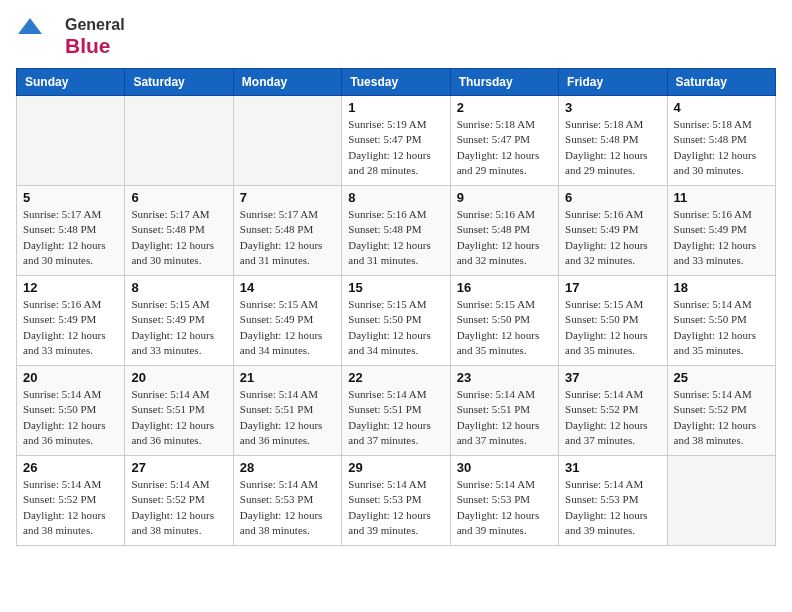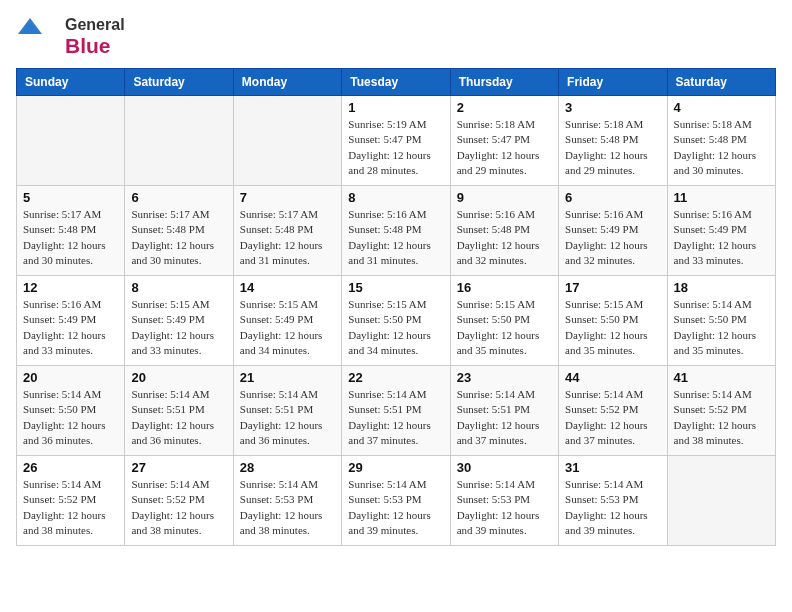--- a/index.html
+++ b/index.html
@@ -210,25 +210,25 @@
         </td>
         <td>
           <span class="day-number">22</span>
           <div class="day-info">Sunrise: 5:14 AM<br>Sunset: 5:51 PM<br>Daylight: 12 hours and 37 minutes.</div>
         </td>
         <td>
           <span class="day-number">23</span>
           <div class="day-info">Sunrise: 5:14 AM<br>Sunset: 5:51 PM<br>Daylight: 12 hours and 37 minutes.</div>
         </td>
         <td>
-          <span class="day-number">44</span>
+          <span class="day-number">37</span>
           <div class="day-info">Sunrise: 5:14 AM<br>Sunset: 5:52 PM<br>Daylight: 12 hours and 37 minutes.</div>
         </td>
         <td>
-          <span class="day-number">41</span>
+          <span class="day-number">25</span>
           <div class="day-info">Sunrise: 5:14 AM<br>Sunset: 5:52 PM<br>Daylight: 12 hours and 38 minutes.</div>
         </td>
       </tr>
       <tr>
         <td>
           <span class="day-number">26</span>
           <div class="day-info">Sunrise: 5:14 AM<br>Sunset: 5:52 PM<br>Daylight: 12 hours and 38 minutes.</div>
         </td>
         <td>
           <span class="day-number">27</span>

